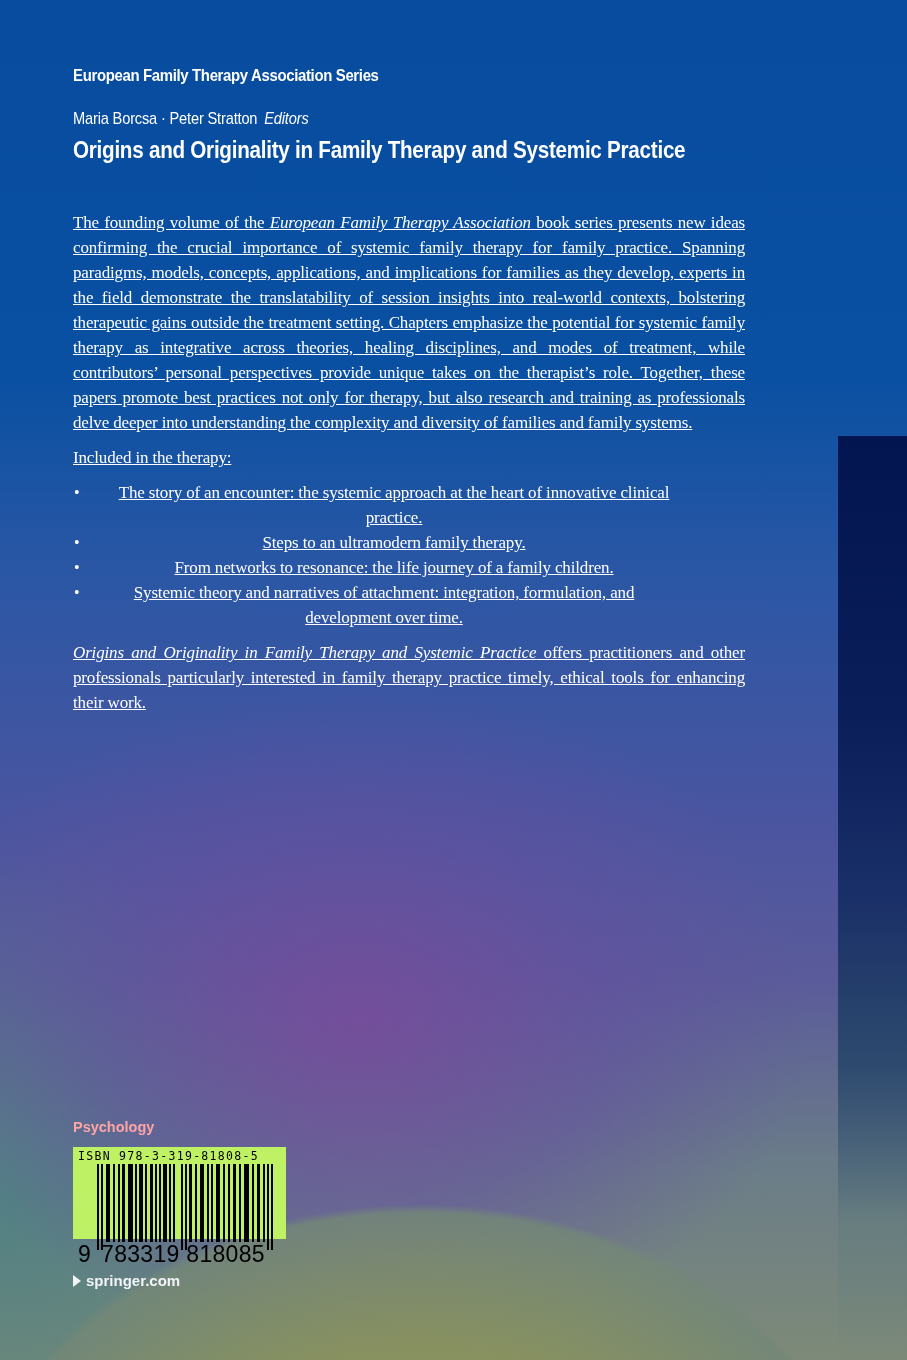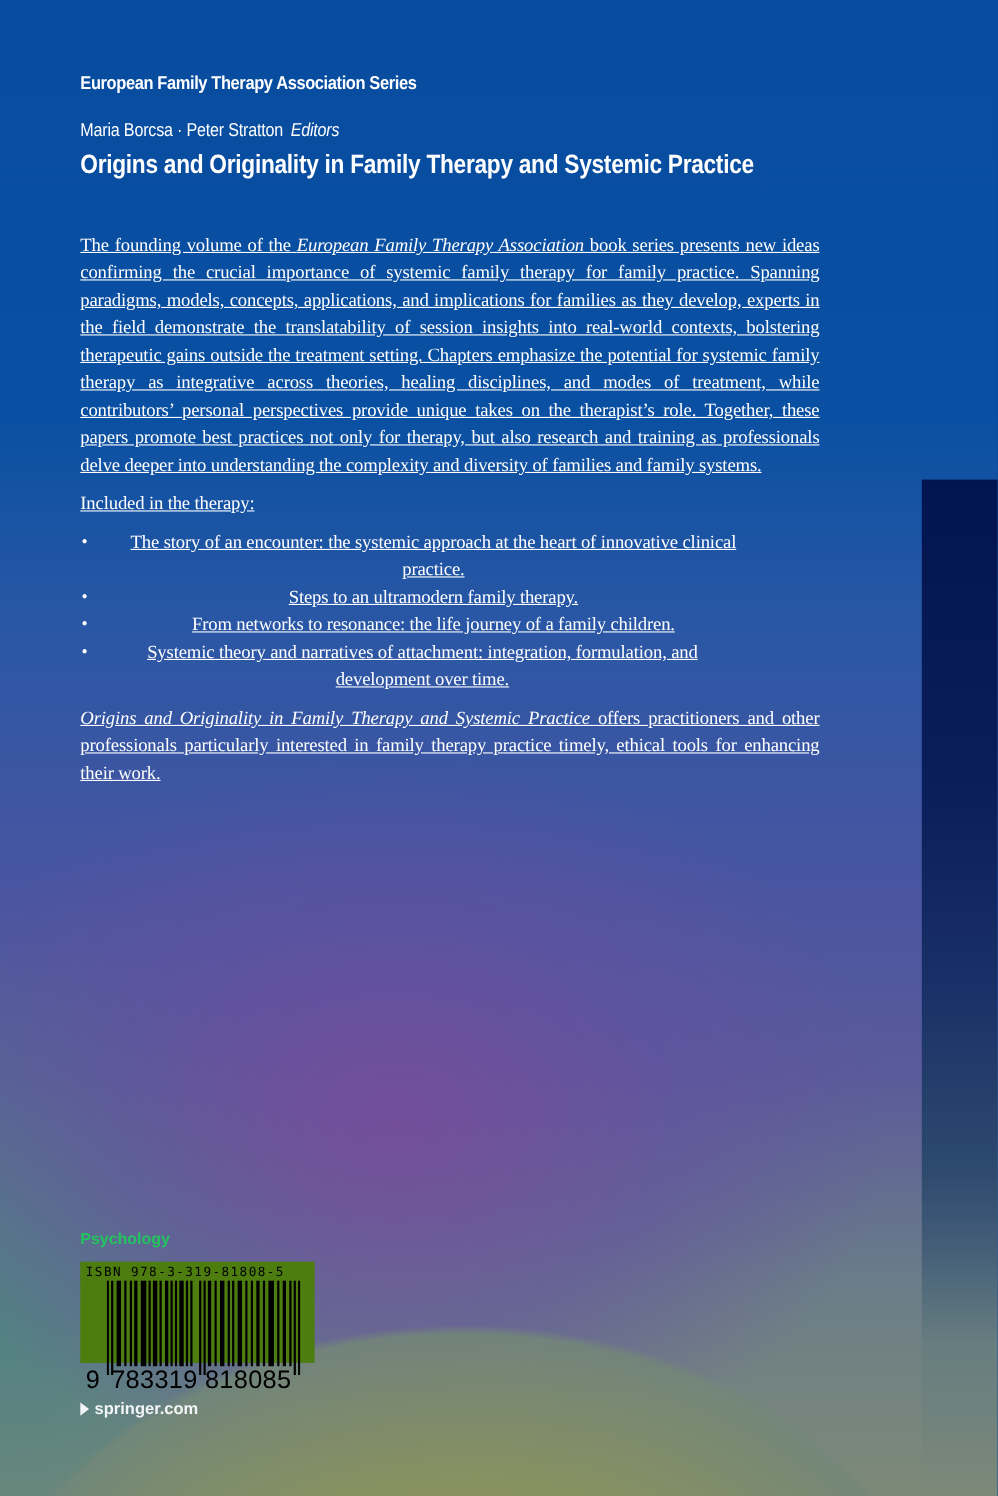--- a/index.html
+++ b/index.html
@@ -46,25 +46,25 @@
   }
   .body-text p { margin-bottom: 10px; }
   .body-text em { font-style: italic; }
   .coverage-label { margin-bottom: 10px; }
   ul.coverage { list-style: none; margin-bottom: 10px; }
   ul.coverage li { position: relative; padding-left: 22px; text-align: center; width: 620px; }
   ul.coverage li::before { content: "•"; position: absolute; left: 1px; top: 0; font-size: 16px; }
   .category {
     position: absolute; left: 73px; top: 1119px;
     font-family: "Liberation Sans", sans-serif; font-weight: bold; font-size: 14.5px;
-    color: #22c55e;
+    color: #fca5a5;
   }
   .barcode-box {
     position: absolute; left: 73px; top: 1147px; width: 213px; height: 92px;
-    background: #4d7c0f; color: #000;
+    background: #bef264; color: #000;
   }
   .isbn-text {
     position: absolute; left: 5px; top: 2px;
     font-family: "DejaVu Sans Mono", monospace; font-size: 11.5px; letter-spacing: 1.3px;
     white-space: nowrap;
   }
   .bars { position: absolute; left: 24px; top: 17px; width: 176px; height: 86px; }
   .ean-text {
     position: absolute; left: 5px; top: 94px;
     font-family: "Liberation Sans", sans-serif; font-size: 23px; letter-spacing: 0.3px;

